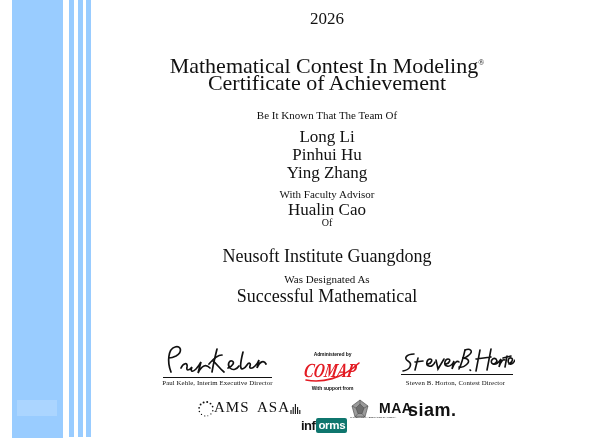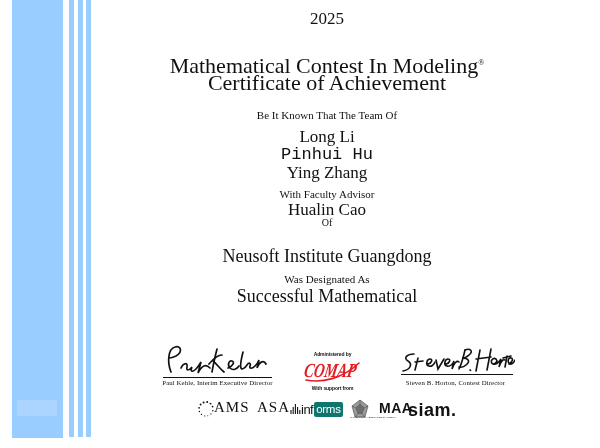--- a/index.html
+++ b/index.html
@@ -15,43 +15,43 @@
   .wmark{position:absolute;left:17px;top:400px;width:40px;height:16px;background:rgba(255,255,255,0.18);}
   
   .ctr{position:absolute;left:92px;width:470px;text-align:center;line-height:1.05;}
   .year{top:10px;font-size:17px;}
   .title{top:26px;font-size:22px;margin-top:28px;}
   .title .reg{font-size:8px;vertical-align:8px;}
   .subtitle{top:71px;font-size:22px;}
   .small{font-size:11px;}
   .intro{top:110px;}
   .name1{top:128px;font-size:17px;}
-  .name2{top:146px;font-size:17px;font-family:Liberation Mono, monospace;}
+  .name2{top:146px;font-size:17px;}
   .name3{top:164px;font-size:17px;}
   .advlbl{top:189px;}
   .advisor{top:201px;font-size:17px;}
   .oflbl{top:218px;font-size:10px;}
   .institution{top:247px;font-size:18px;}
   .deslbl{top:274px;}
   .designation{top:287px;font-size:18px;}
   
   .sigline{position:absolute;height:1px;background:#111;}
   .sig-label{position:absolute;font-size:6.8px;text-align:center;letter-spacing:0.1px;}
   .lbl-left{left:150px;width:135px;top:379px;}
   .lbl-right{left:393px;width:125px;top:379px;}
   
   .tinybold{position:absolute;left:295px;width:75px;text-align:center;
             font-family:"Liberation Sans",sans-serif;font-weight:bold;font-size:5px;
             letter-spacing:-0.1px;color:#111;}
   .adminby{top:351px;}
   .supportfrom{top:385px;}
   
   .serifcaps{position:absolute;font-size:15px;letter-spacing:1px;color:#111;}
-  .informs{position:absolute;left:301px;top:401px;height:16px;display:flex;align-items:center;
-           font-family:"Liberation Sans",sans-serif;font-weight:normal;text-align:right;}
+  .informs{position:absolute;left:301px;top:417px;height:16px;display:flex;align-items:center;
+           font-family:"Liberation Sans",sans-serif;font-weight:bold;text-align:right;}
   .informs .pre{font-size:13px;color:#111;letter-spacing:-0.5px;}
   .informs .box{background:#0f766e;color:#fff;font-size:11.5px;border-radius:2px;
                 padding:1px 2px 2px 2px;margin-left:1px;letter-spacing:-0.3px;}
   .maa-text{position:absolute;left:371px;top:400px;font-family:"Liberation Sans",sans-serif;
             font-weight:bold;font-size:14px;letter-spacing:0.5px;color:#111;padding-left:8px;}
   .maa-caption{position:absolute;left:350px;top:416px;width:48px;height:3px;overflow:hidden;
                font-family:"Liberation Sans",sans-serif;font-size:2.2px;line-height:3px;
                color:#111;white-space:nowrap;}
   .siam{position:absolute;left:408px;top:400px;font-family:"Liberation Sans",sans-serif;
         font-weight:bold;font-size:18px;letter-spacing:0.5px;color:#111;
@@ -61,21 +61,21 @@
 <body>
 
 <div id="page">
 
   <div class="stripe stripe-big"></div>
   <div class="wmark"></div>
   <div class="stripe s1"></div>
   <div class="stripe s2"></div>
   <div class="stripe s3"></div>
 
-  <div class="ctr year">2025</div>
+  <div class="ctr year">2026</div>
   <div class="ctr title"><span>Mathematical Contest In Modeling</span><span class="reg">®</span></div>
   <div class="ctr subtitle">Certificate of Achievement</div>
 
   <div class="ctr small intro">Be It Known That The Team Of</div>
   <div class="ctr name1">Long Li</div>
   <div class="ctr name2">Pinhui Hu</div>
   <div class="ctr small advlbl">With Faculty Advisor</div>
 
   <div class="ctr name3">Ying Zhang</div>
   <div class="ctr advisor">Hualin Cao</div>

